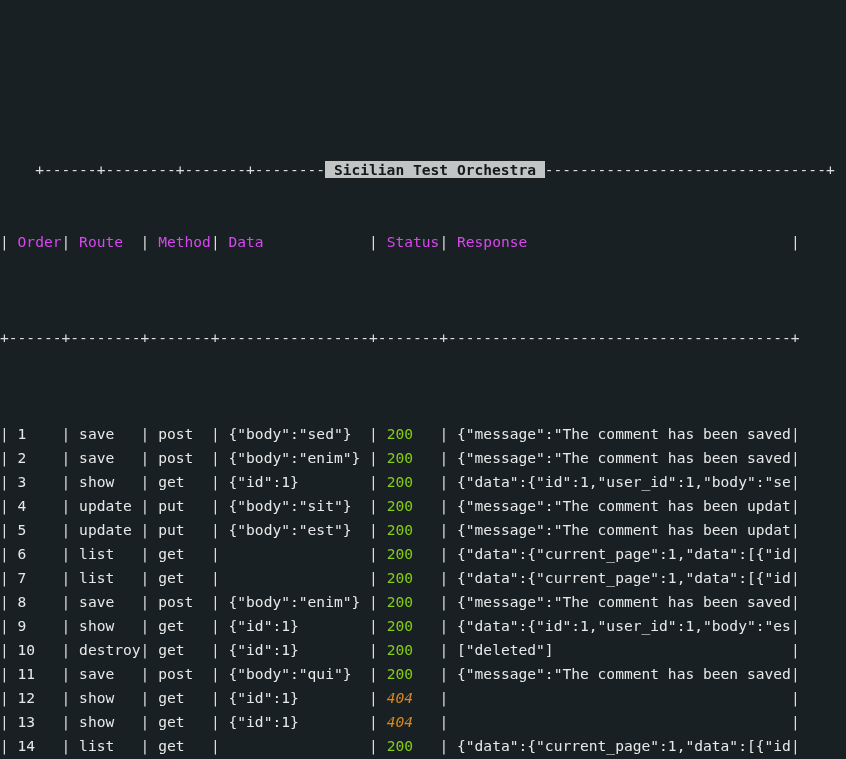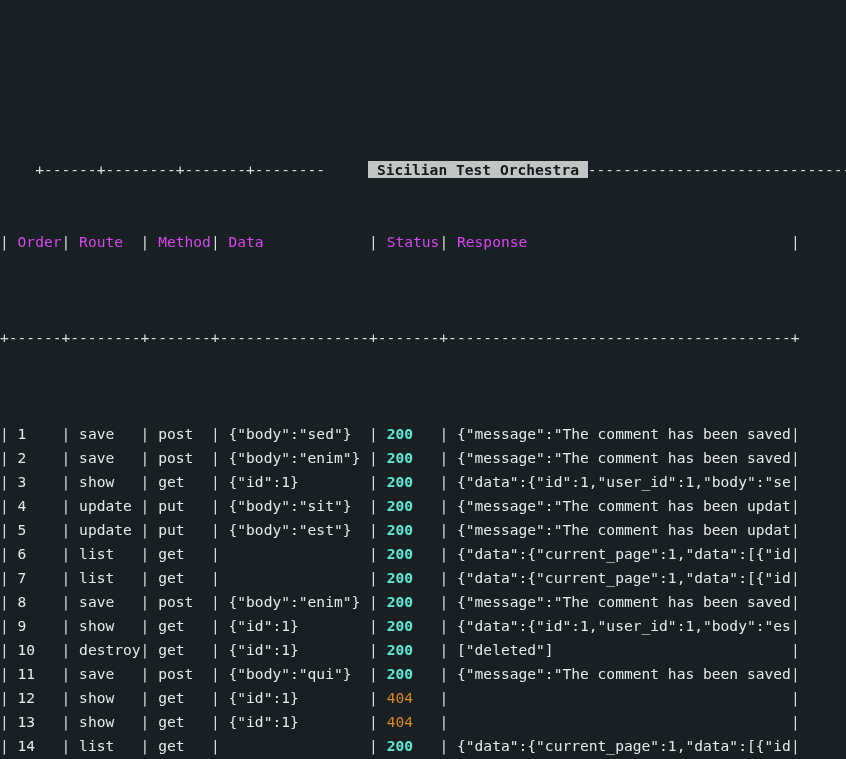--- a/index.html
+++ b/index.html
@@ -30,27 +30,26 @@
   .line {
     height: 24px;
     white-space: pre;
     display: block;
   }
   .pad-top { height: 14px; }
   .rule { color: #d9dddc; }
   .pipe { color: #d9dddc; }
   .hdr { color: #d946ef; }
   .cell { color: #e6e9e8; }
-  .st-ok { color: #5eead4; font-weight: bold; }
-  .st-err { color: #d9881c; }
+  .st-ok { color: #84cc16; }
+  .st-err { color: #d9881c; font-style: italic; }
   .title-chip {
     background: #c2c5c4;
     color: #14191c;
     font-weight: bold;
-    margin-left: 43px;
   }
 </style>
 </head>
 <body>
 
 <div id="terminal">
   <div class="pad-top"></div>
 
   <div class="line">
     <span class="rule">+------+--------+-------+--------</span><span class="title-chip"> Sicilian Test Orchestra </span><span class="rule">--------------------------------+</span>

